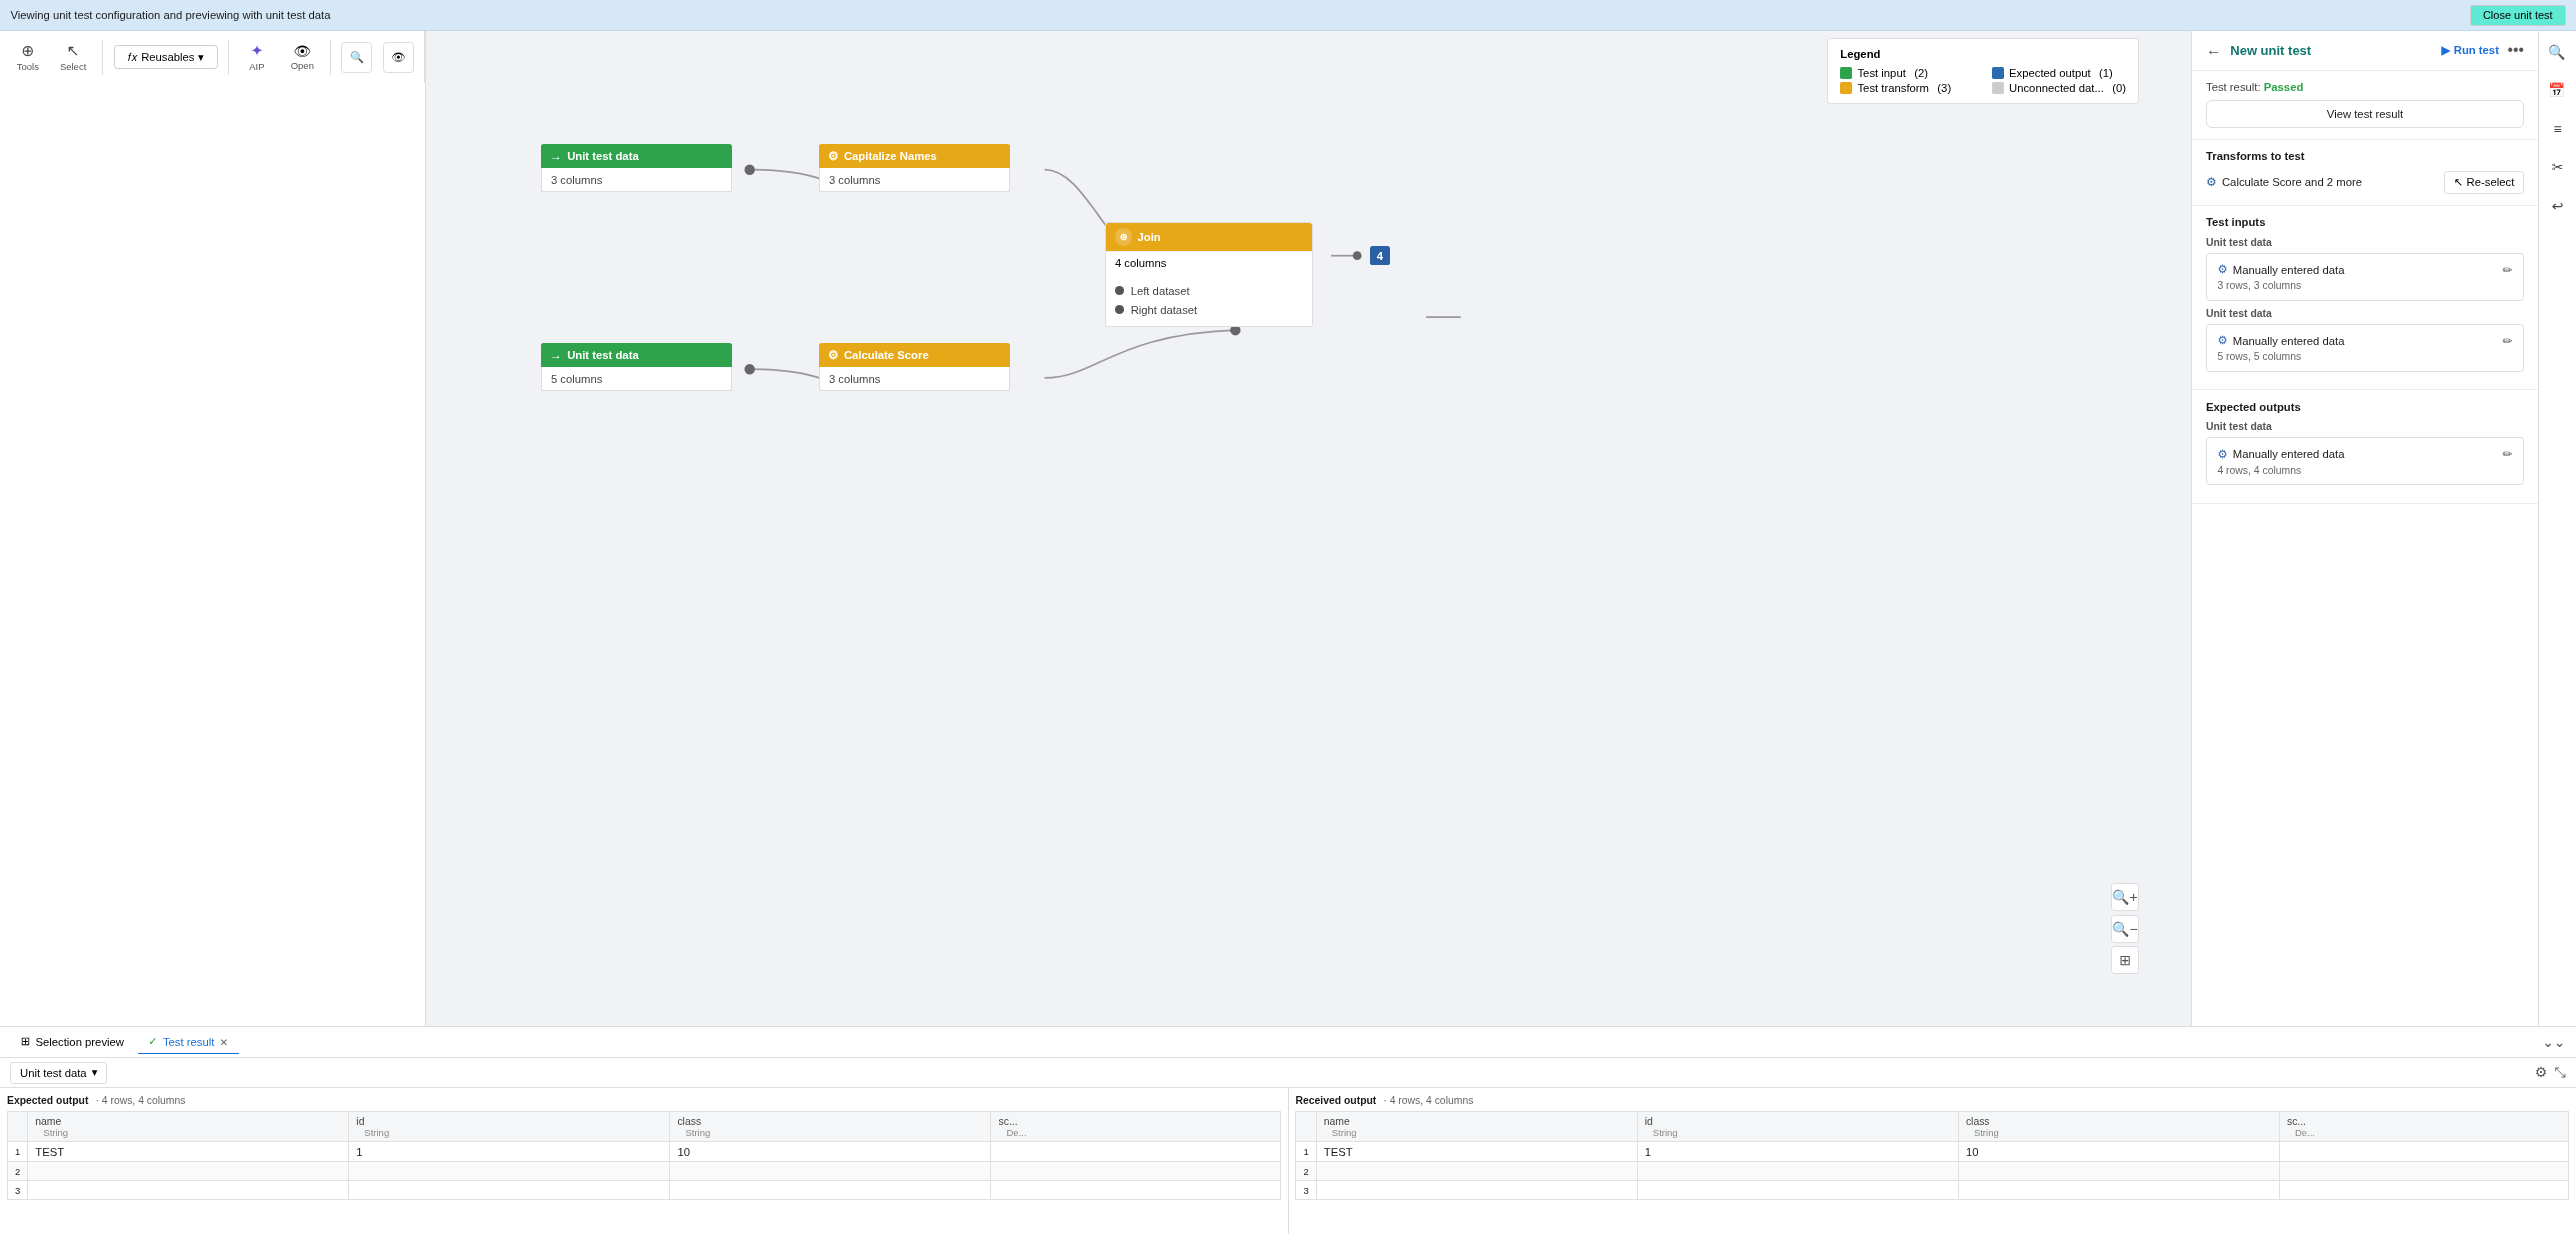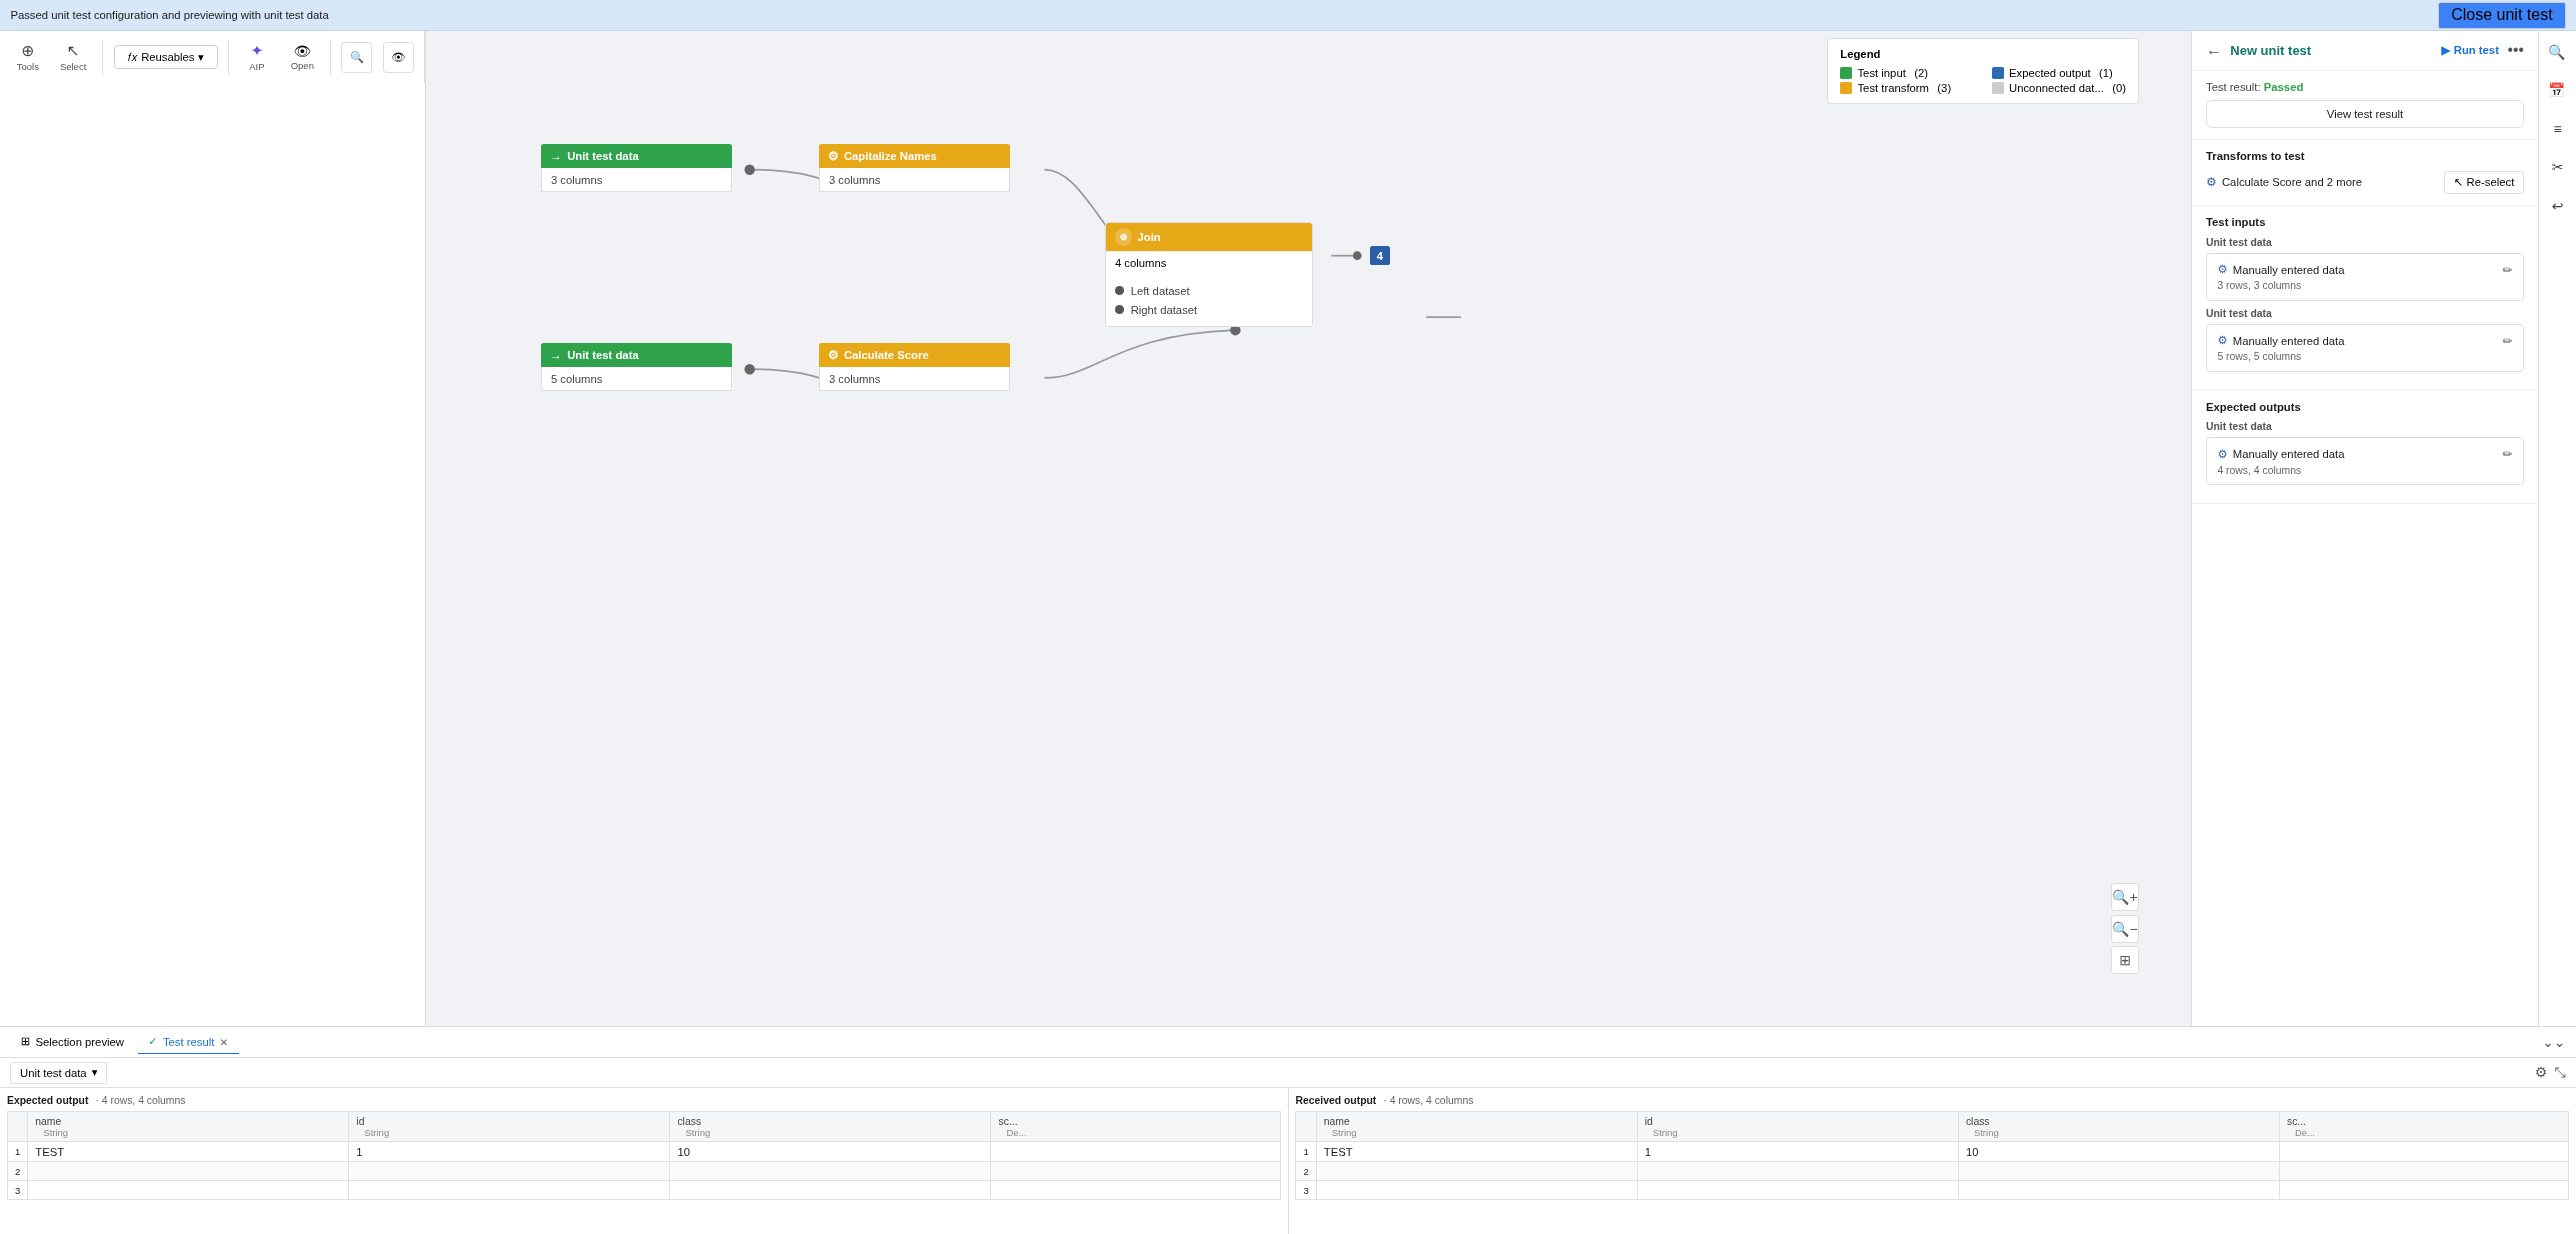--- a/index.html
+++ b/index.html
@@ -11,26 +11,26 @@
       background: #d6e8f7;
       display: flex;
       align-items: center;
       justify-content: space-between;
       padding: 0 10.4px;
       border-bottom: 0.9px solid #c2d8ec;
       flex-shrink: 0;
     }
     .top-bar-text { font-size: 11.3px; color: #1a1a1a; }
     .close-unit-test-btn {
-      background: #3b82f6;
+      background: #5eead4;
       border: 0.9px solid #ccc;
       border-radius: 2.6px;
       padding: 3.5px 12px;
       cursor: pointer;
-      font-size: 16px;
+      font-size: 11px;
     }
 
     
     .main-content {
       display: flex;
       flex: 1;
       overflow: hidden;
     }
     .toolbar-btn {
       display: flex;
@@ -444,21 +444,21 @@
       pointer-events: none;
       overflow: visible;
     }
 
     .collapse-icon { cursor: pointer; }
   </style>
 </head>
 <body>
 
 <div class="top-bar">
-  <span class="top-bar-text">Passed unit test configuration and previewing with unit test data</span>
+  <span class="top-bar-text">Viewing unit test configuration and previewing with unit test data</span>
   <button class="close-unit-test-btn">Close unit test</button>
 </div>
 
 <div class="main-content">
 
   <div style="display:flex; flex-direction:column; background:white; border-right:0.9px solid #ddd; flex-shrink:0;">
     <div class="tools-row">
 
       <div style="display:flex; align-items:center; gap:8.7px;">
         <div class="toolbar-btn" style="flex-direction:column; width:35px;">

